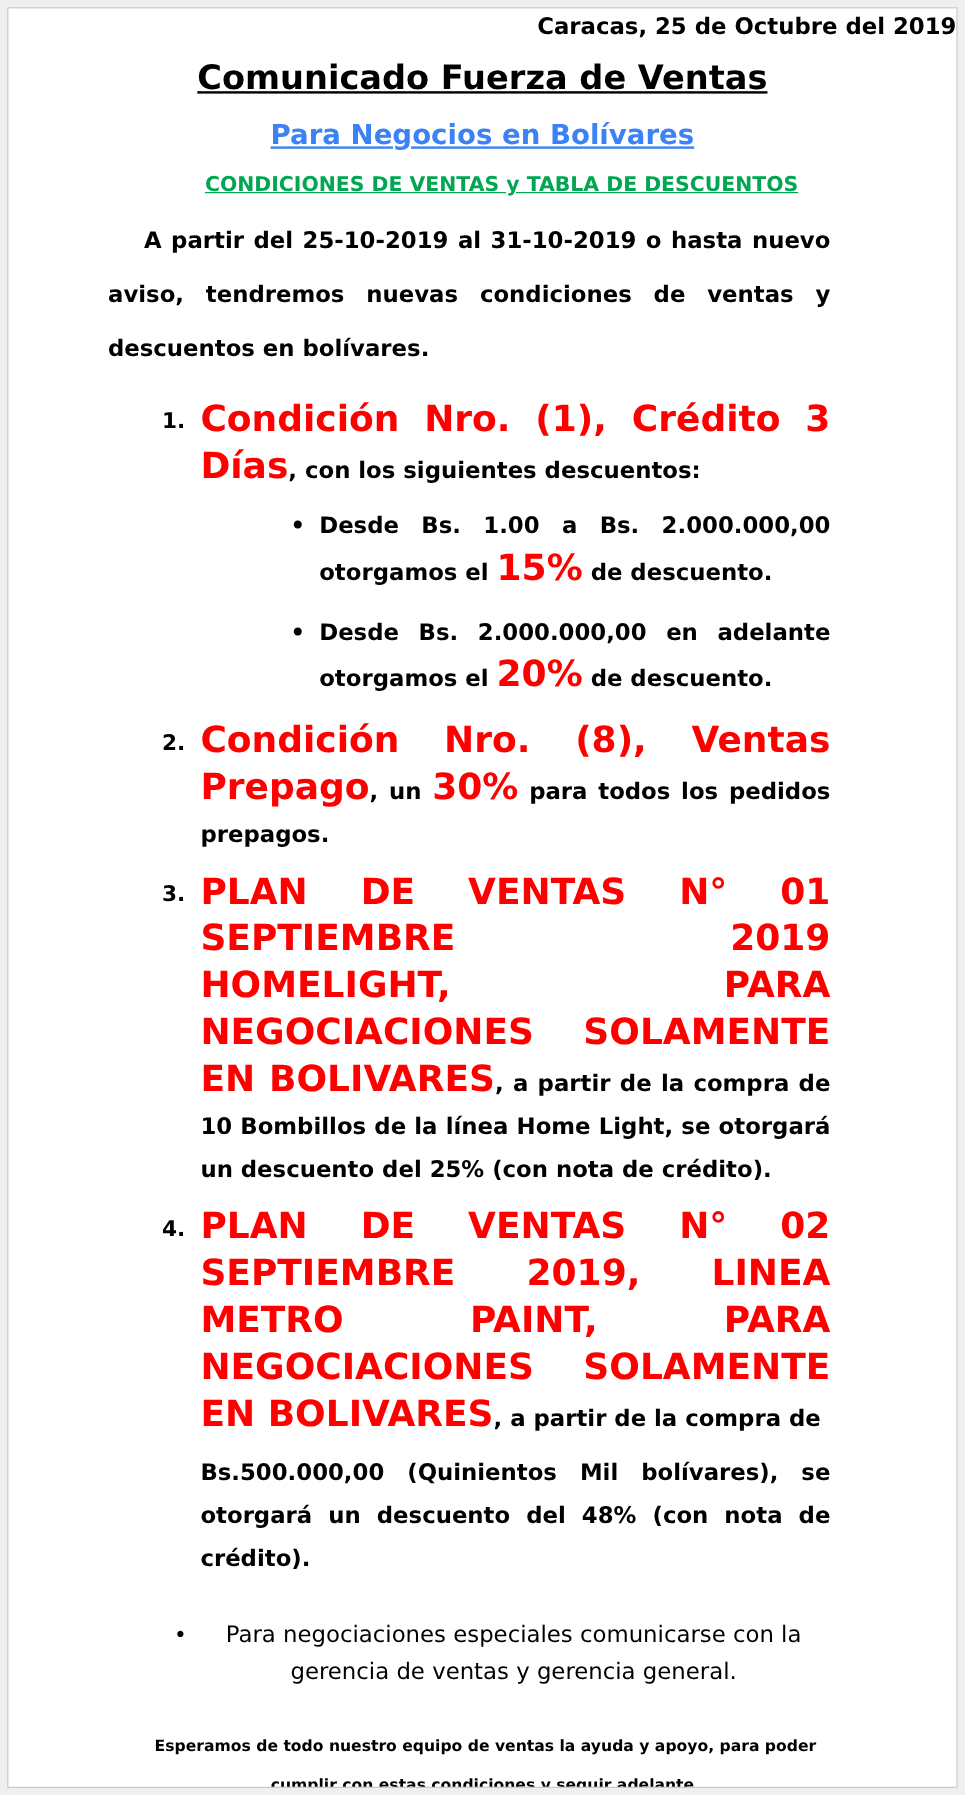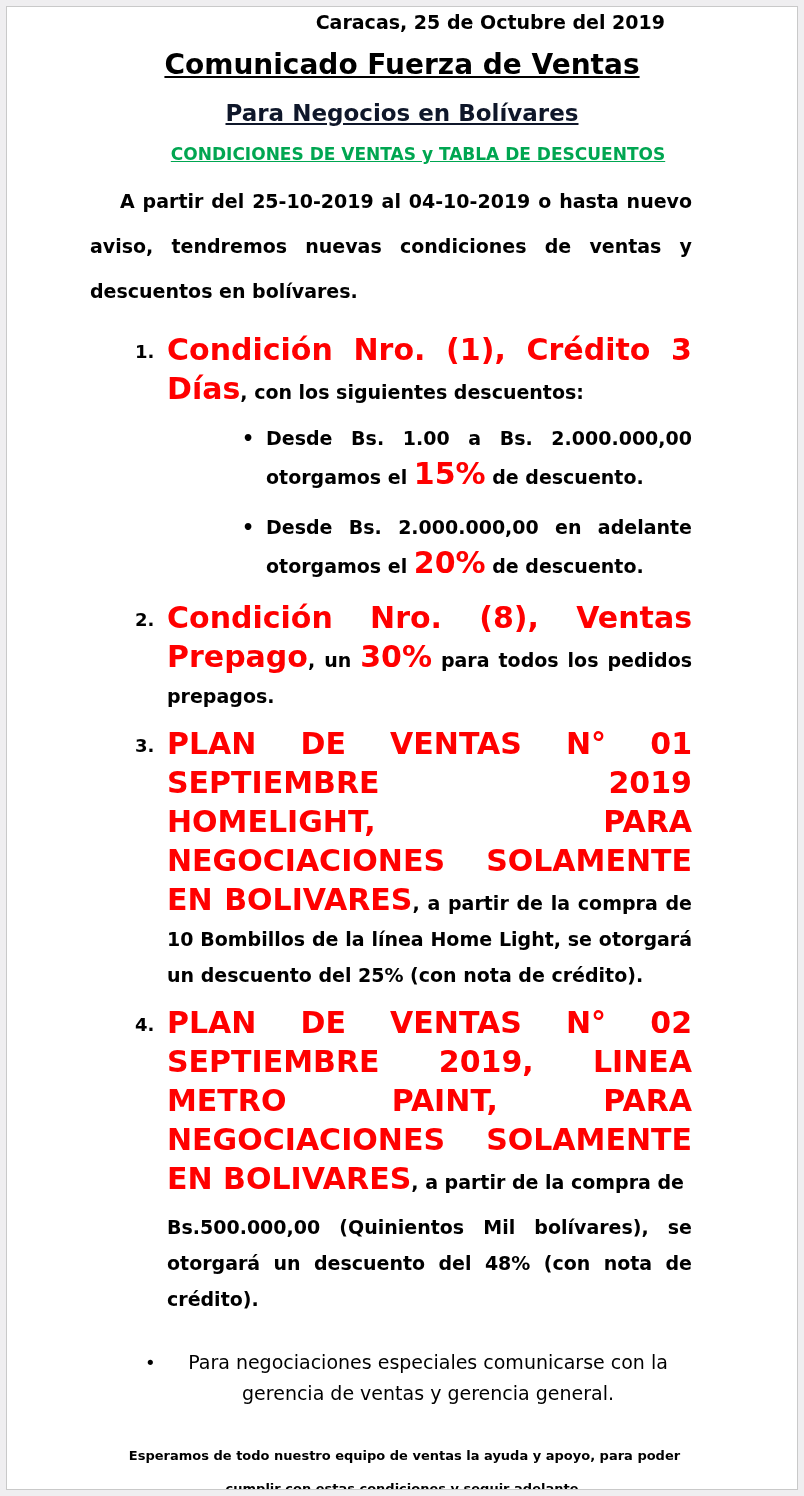--- a/index.html
+++ b/index.html
@@ -30,23 +30,23 @@
   .logo-divider {
     height:5px; width:228px; margin-top:3px; margin-left:-46px;
     background:linear-gradient(to right,#474747,#9d9d9d 55%,#e3e3e3);
   }
   .rif {
     font-family:"Liberation Sans", sans-serif;
     font-size:17px; color:#8c8c8c; margin-top:3px; margin-left:22px; white-space:nowrap;
   }
 
   
-  .date-line { margin-top:6px; text-align:right; padding-right:132px; font-size:19px; font-weight:bold; line-height:19px; }
+  .date-line { margin-top:6px; text-align:right; font-size:19px; font-weight:bold; line-height:19px; }
   .doc-title { margin-top:16px; text-align:center; font-size:28px; font-weight:bold; text-decoration:underline; line-height:34px; }
-  .doc-subtitle { margin-top:17px; text-align:center; font-size:23px; font-weight:bold; color:#0f172a; text-decoration:underline; line-height:28px; }
+  .doc-subtitle { margin-top:17px; text-align:center; font-size:23px; font-weight:bold; color:#3b82f6; text-decoration:underline; line-height:28px; }
   .doc-green { margin-top:17px; text-align:center; font-size:17px; font-weight:bold; color:#00a651; text-decoration:underline; line-height:21px;padding-left:32px; }
 
   
   .intro {
     margin:14px 105px 0 83px; text-align:justify; font-size:19px; font-weight:bold;
     line-height:45px; text-indent:30px;
   }
   .list { margin:18px 105px 0 128px; }
   .item { display:flex; font-weight:bold; }
   .item + .item { margin-top:12px; }
@@ -76,21 +76,21 @@
 
 <div class="page">
 
 
   <div class="date-line">Caracas, 25 de Octubre del 2019</div>
 
   <div class="doc-title">Comunicado Fuerza de Ventas</div>
   <div class="doc-subtitle">Para Negocios en Bolívares</div>
   <div class="doc-green">CONDICIONES DE VENTAS y TABLA DE DESCUENTOS</div>
 
-  <p class="intro">A partir del 25-10-2019 al 04-10-2019 o hasta nuevo aviso, tendremos nuevas condiciones de ventas y descuentos en bolívares.</p>
+  <p class="intro">A partir del 25-10-2019 al 31-10-2019 o hasta nuevo aviso, tendremos nuevas condiciones de ventas y descuentos en bolívares.</p>
 
   <div class="list">
 
     <div class="item">
       <div class="item-num">1.</div>
       <div class="item-body">
         <span class="red-big">Condición Nro. (1), Crédito 3 Días</span><span>, con los siguientes descuentos:</span>
         <div class="sub-bullets">
           <div class="bullet-row">
             <div class="bullet-dot">•</div>

